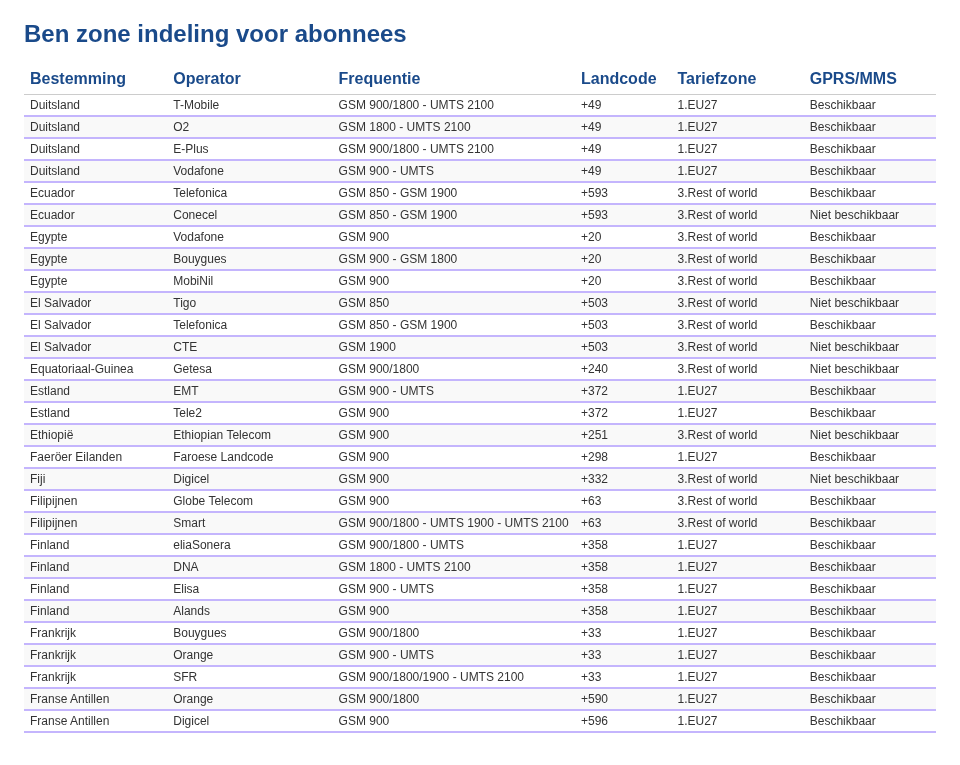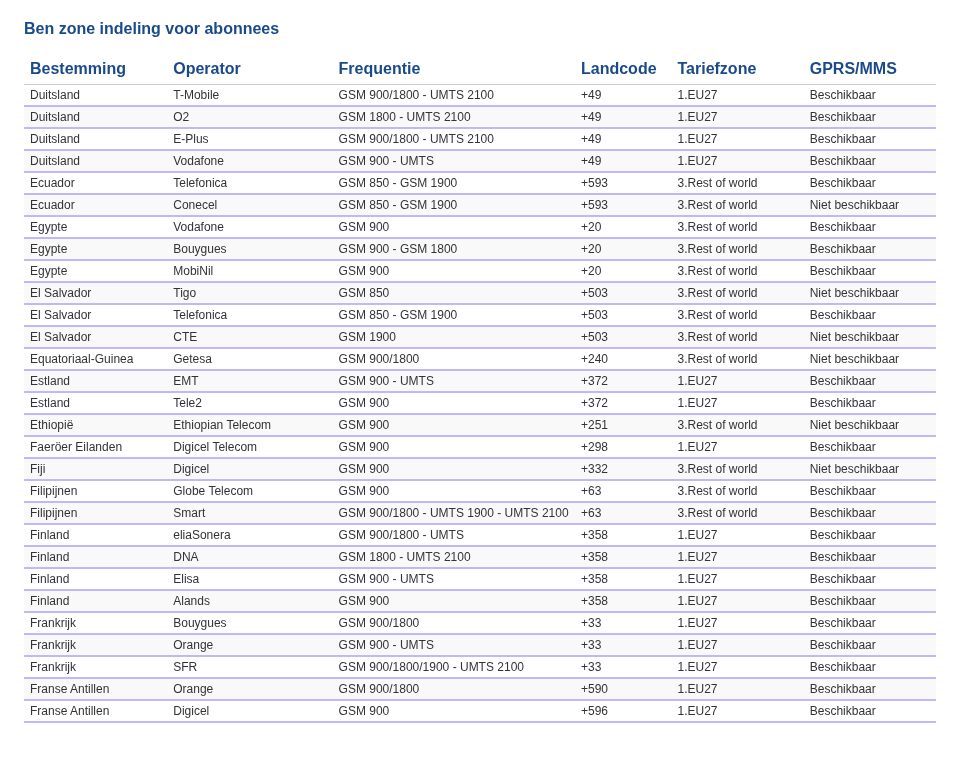--- a/index.html
+++ b/index.html
@@ -4,21 +4,21 @@
   <style>
     * { margin: 0; padding: 0; box-sizing: border-box; }
     body {
       font-family: Arial, Helvetica, sans-serif;
       font-size: 12px;
       color: #333;
       background: #fff;
       padding: 20px 24px;
     }
     h1 {
-      font-size: 16px;
+      font-size: 24px;
       font-weight: bold;
       color: #1a4a8a;
       margin-bottom: 18px;
     }
     table {
       width: 100%;
       border-collapse: collapse;
     }
     thead tr {
       border-bottom: 1px solid #ccc;
@@ -189,21 +189,21 @@
       <tr>
         <td>Ethiopië</td>
         <td>Ethiopian Telecom</td>
         <td>GSM 900</td>
         <td>+251</td>
         <td>3.Rest of world</td>
         <td>Niet beschikbaar</td>
       </tr>
       <tr>
         <td>Faeröer Eilanden</td>
-        <td>Digicel Telecom</td>
+        <td>Faroese Landcode</td>
         <td>GSM 900</td>
         <td>+298</td>
         <td>1.EU27</td>
         <td>Beschikbaar</td>
       </tr>
       <tr>
         <td>Fiji</td>
         <td>Digicel</td>
         <td>GSM 900</td>
         <td>+332</td>

